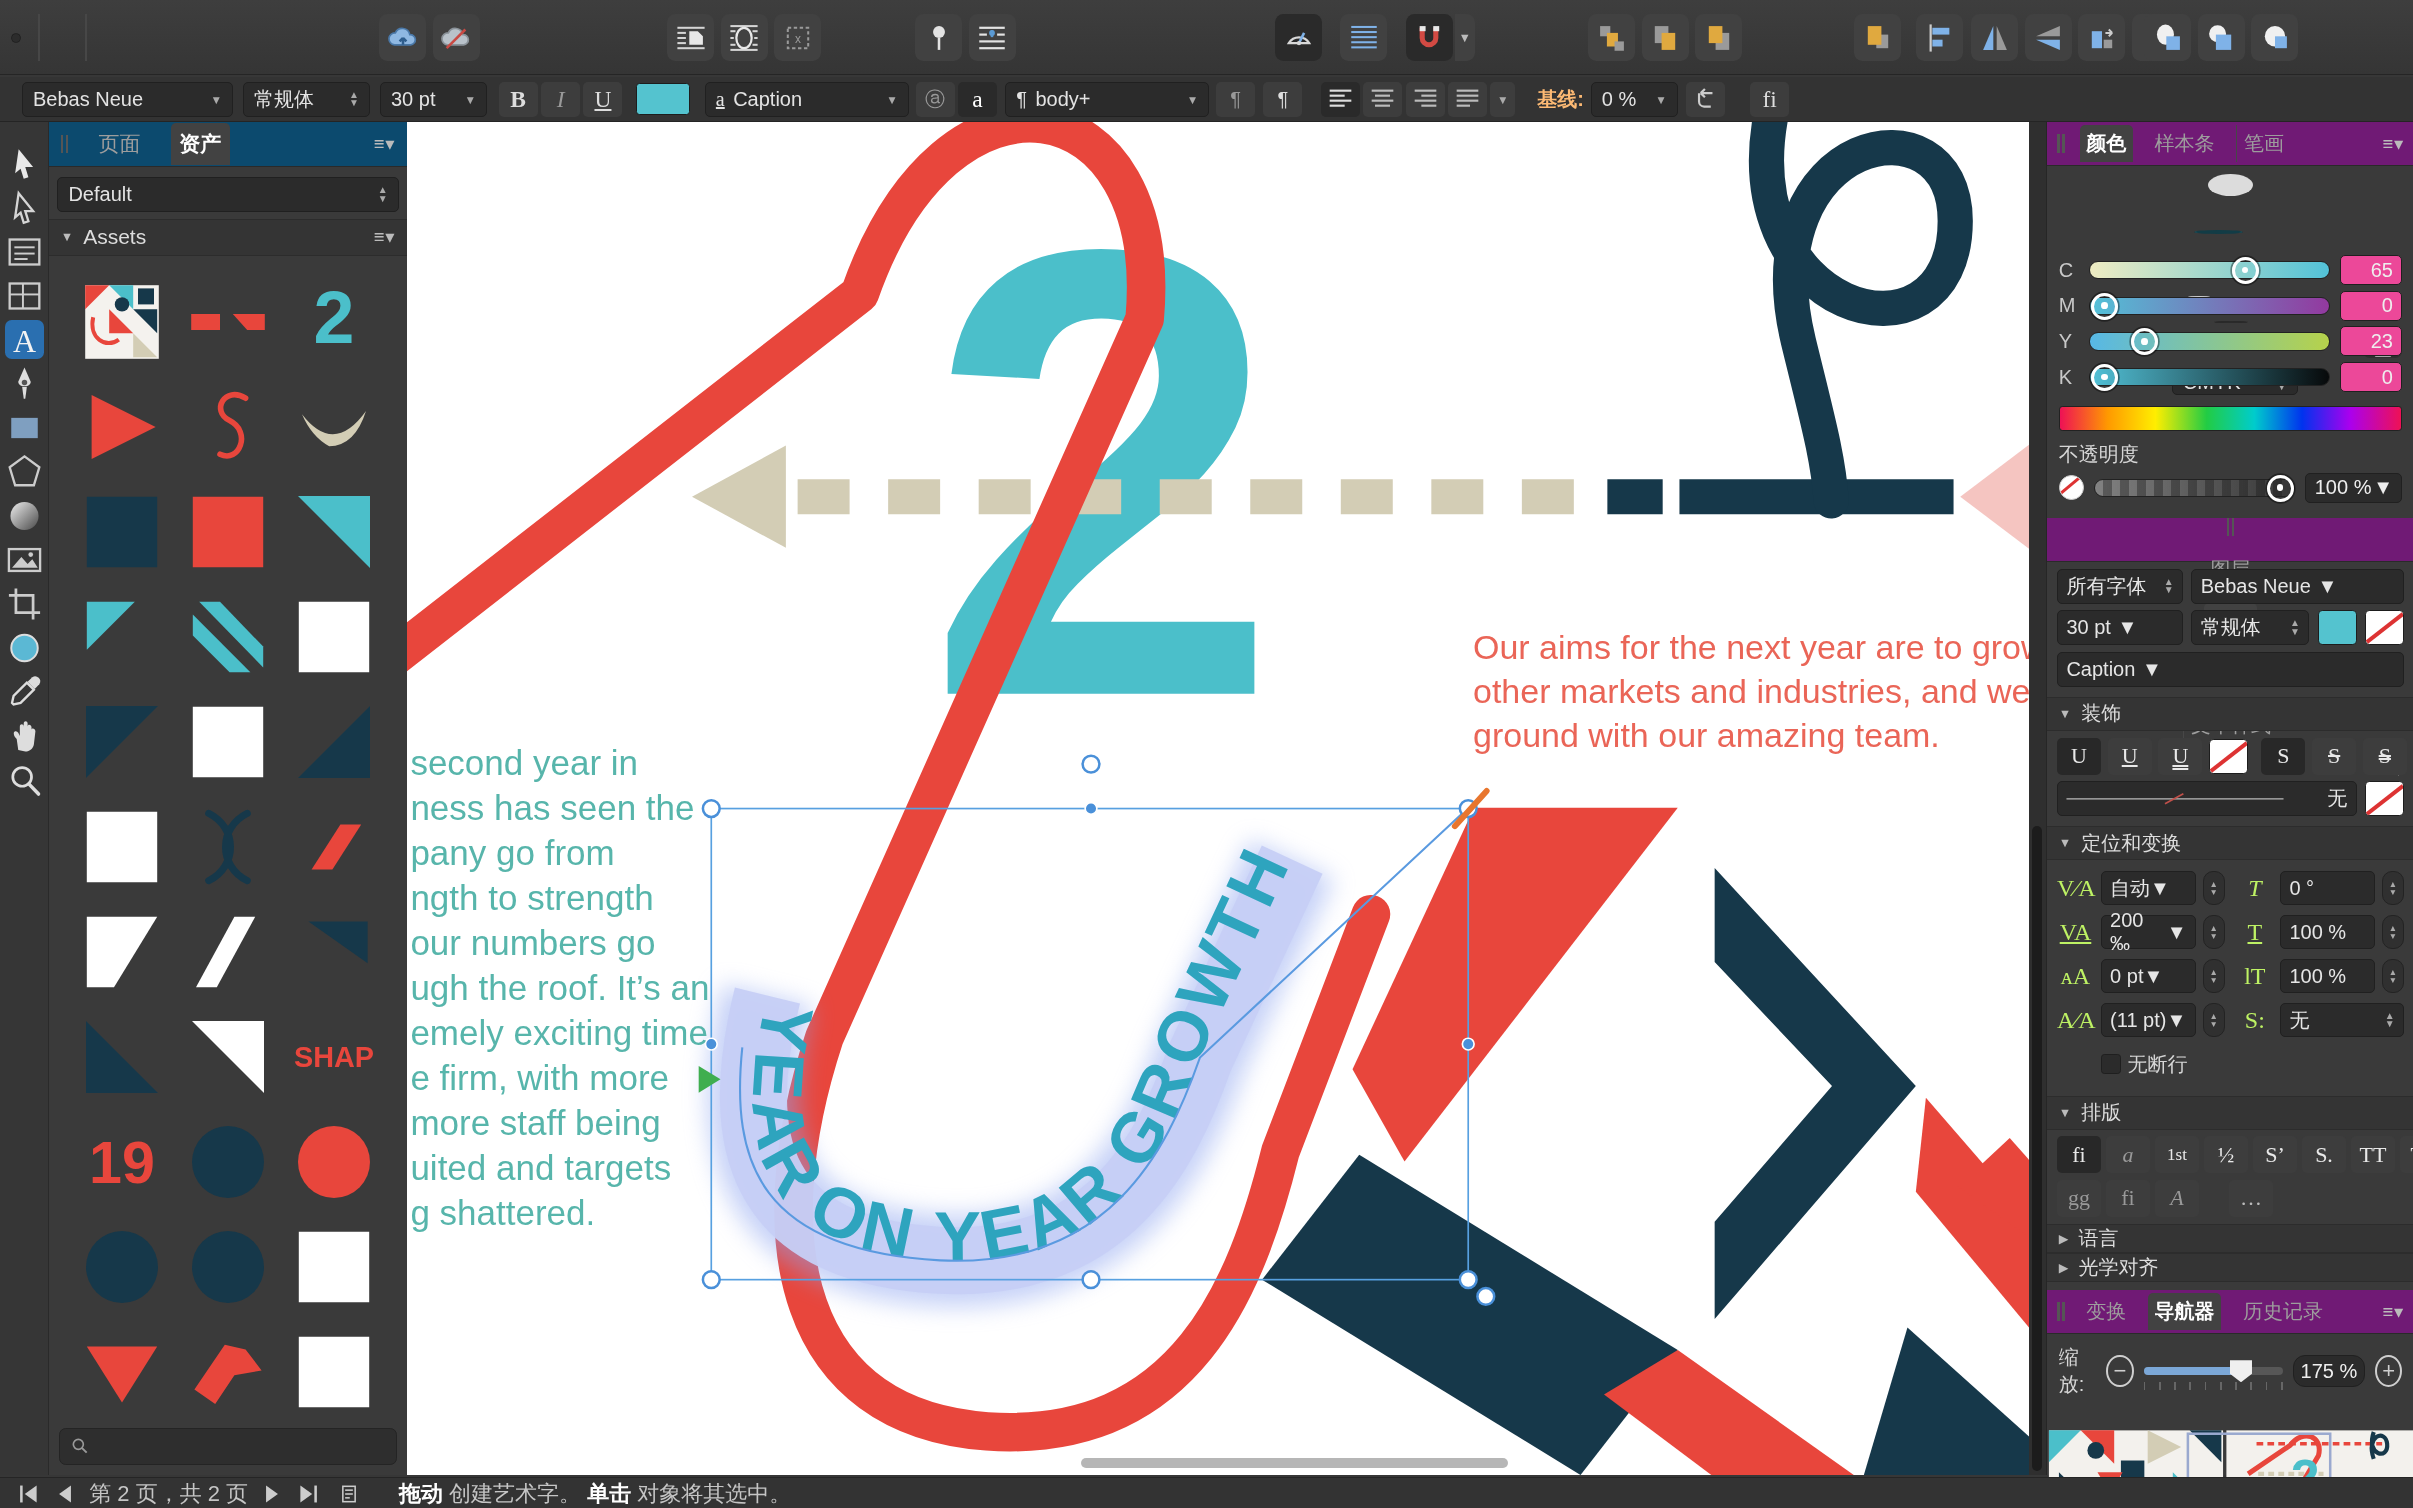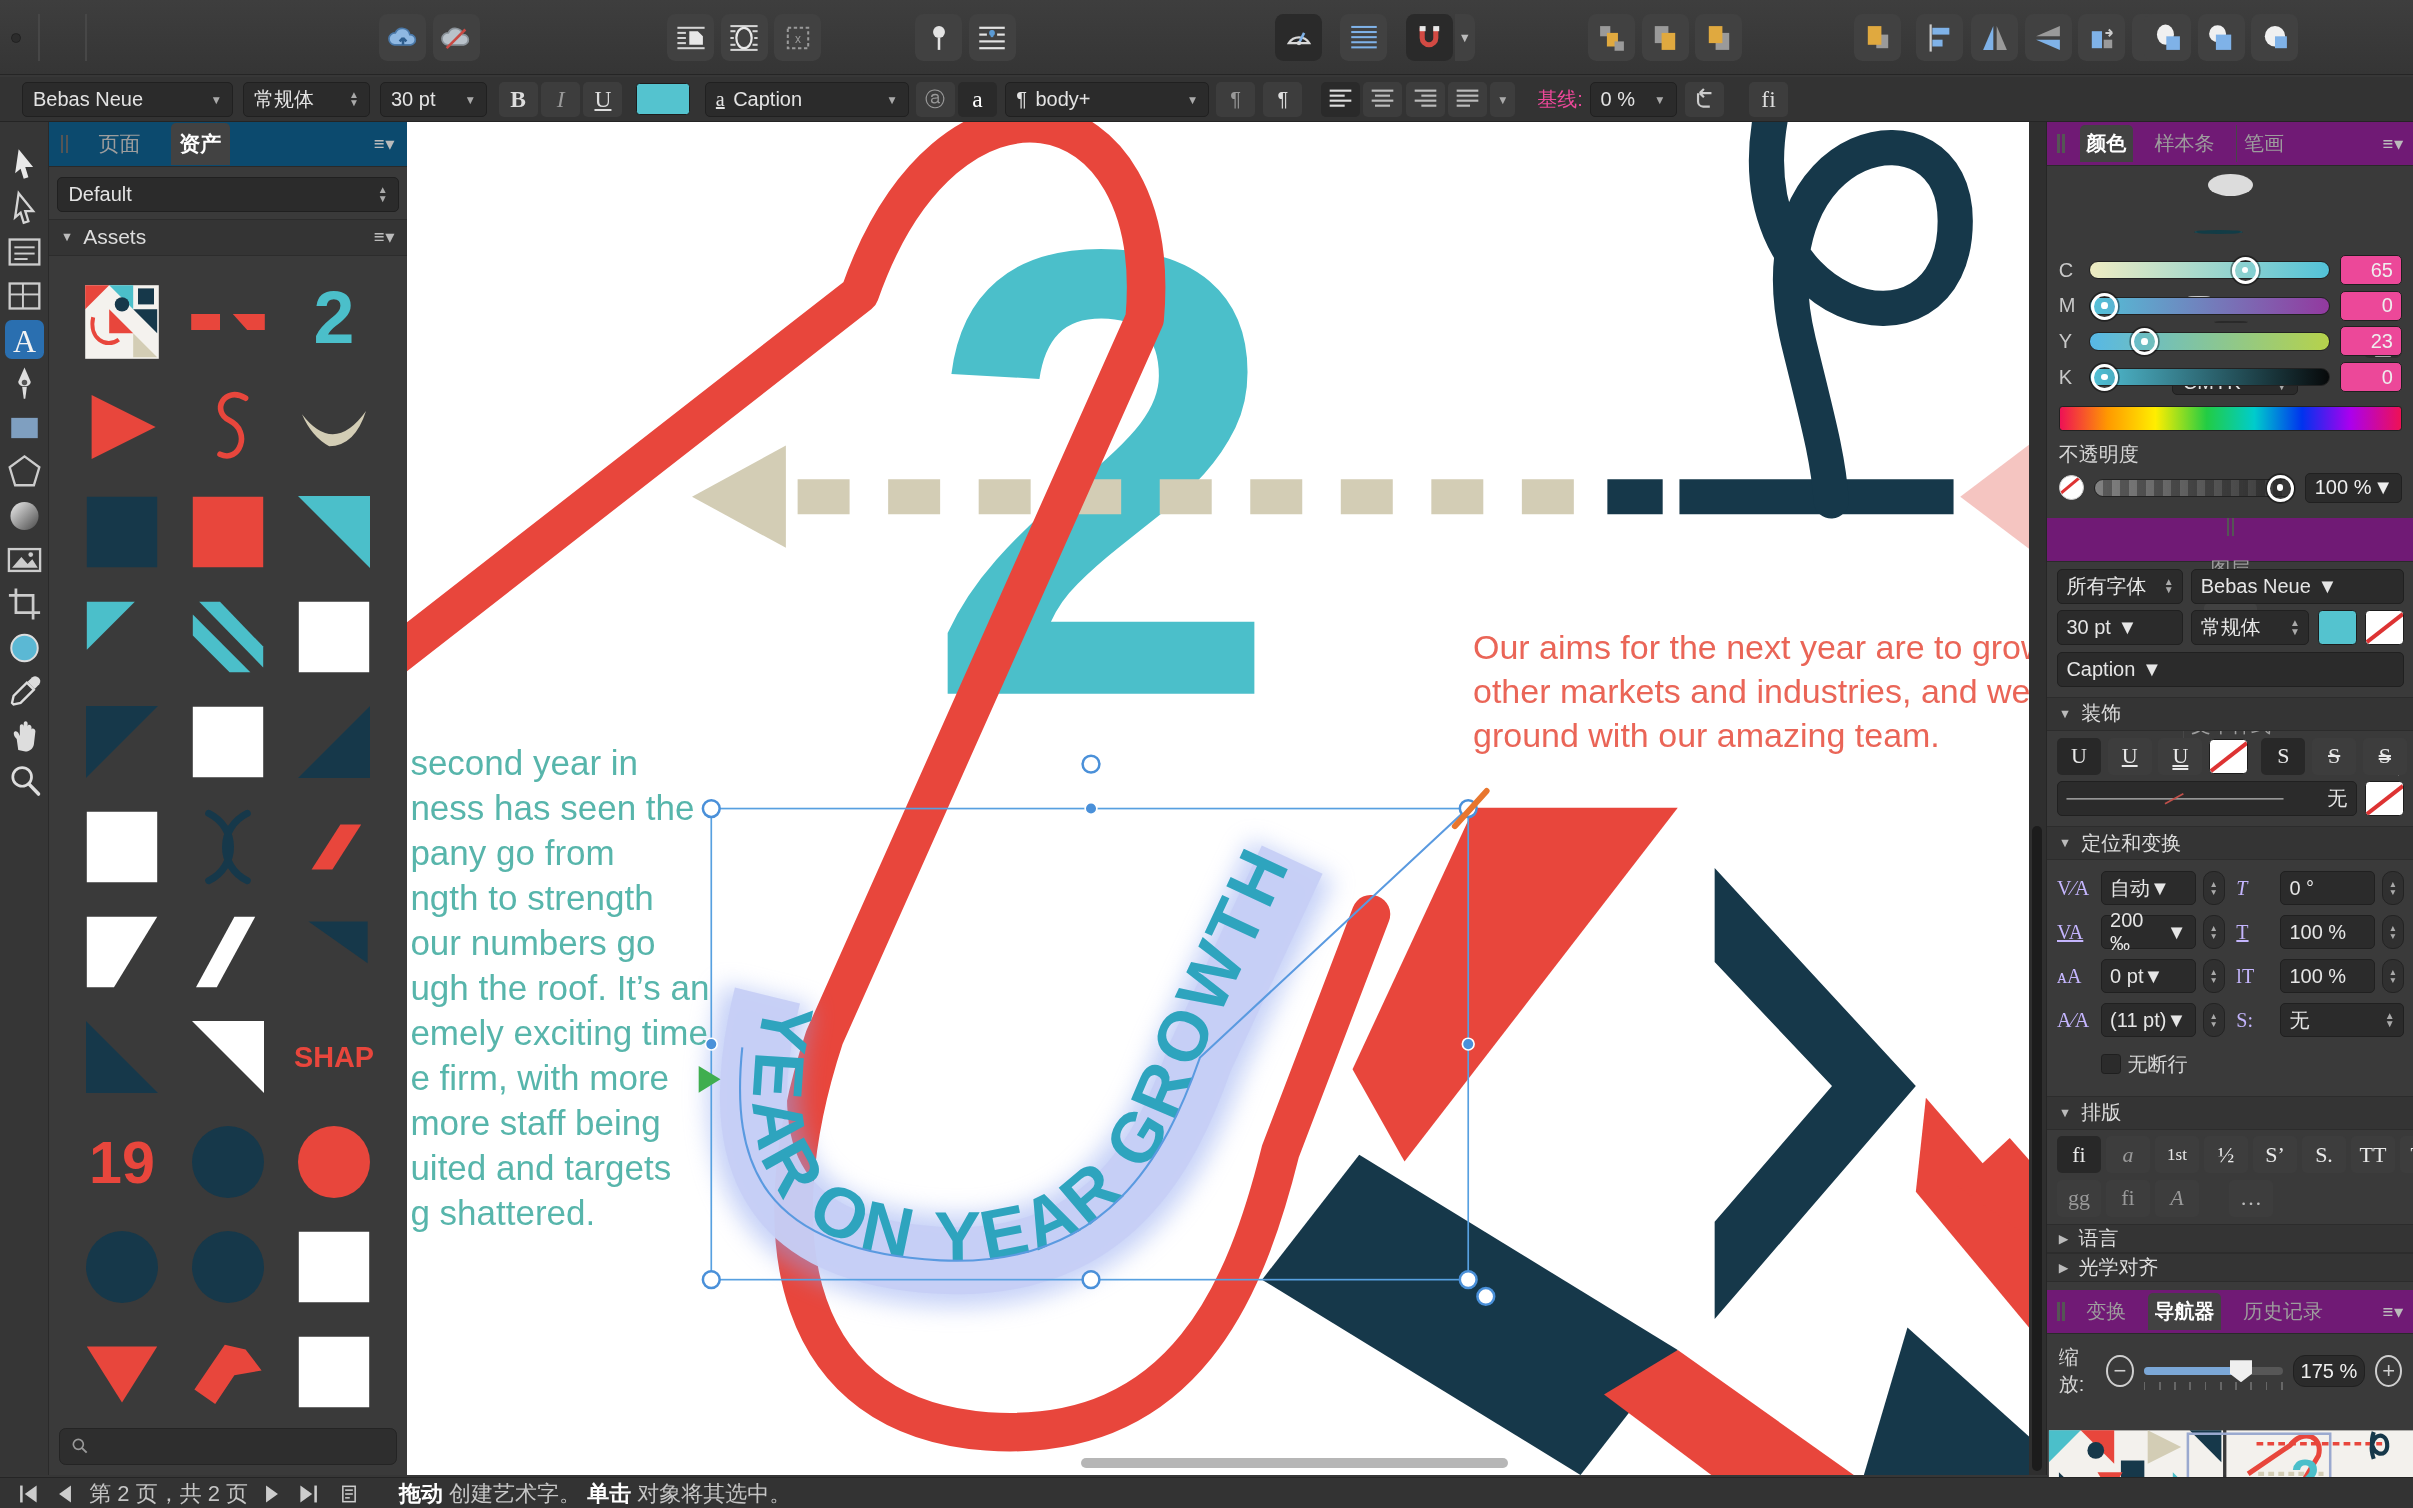--- a/index.html
+++ b/index.html
@@ -119,21 +119,21 @@
 .sw{width:39px;height:35px;border-radius:4.2px;border:1.7px solid #1d1d1d;flex:none;}
 .dsec{margin-top:3.4px;}
 .dhdr{height:34px;background:#343434;display:flex;align-items:center;gap:10px;padding:0 11.7px;color:#ddd;
   border-top:0.8px solid #2c2c2c;border-bottom:0.8px solid #2c2c2c;}
 .dbody{padding:6.7px 10px;}
 .mini{height:37px;min-width:44px;border-radius:5px;background:#3d3d3d;display:flex;align-items:center;
   justify-content:center;color:#e8e8e8;font-family:"Liberation Serif",serif;font-size:22px;padding:0 5px;}
 .mini.active{background:#282828;}
 .posgrid{display:grid;grid-template-columns:1fr 1fr;gap:5px 11.7px;padding:8.4px 10px;}
 .prow{display:flex;align-items:center;gap:6.7px;height:39px;}
-.picon{width:37px;color:#c4b5fd;font-family:"Liberation Serif",serif;font-size:20px;text-align:left;flex:none;}
+.picon{width:37px;color:#bef264;font-family:"Liberation Serif",serif;font-size:24px;text-align:center;flex:none;}
 .pfield{flex:1;background:#2b2b2b;border:0.8px solid #202020;border-radius:5px;height:34px;
   display:flex;align-items:center;padding:0 8.4px;color:#e6e6e6;}
 .spill{width:22px;height:34px;border-radius:10px;background:#303030;border:0.8px solid #232323;display:flex;
   flex-direction:column;align-items:center;justify-content:center;font-size:8.4px;color:#aaa;line-height:8.4px;flex:none;}
 .chk{width:20px;height:20px;border-radius:3.4px;background:#2b2b2b;border:0.8px solid #1f1f1f;}
 .navzoom{display:flex;align-items:center;gap:10px;padding:10px 11.7px 1.7px;}
 .zbtn{width:32px;height:32px;border-radius:50%;border:2.5px solid #cfcfcf;color:#cfcfcf;display:flex;
   align-items:center;justify-content:center;font-size:22px;line-height:1;}
 .ztrack{position:relative;width:168px;height:8.4px;border-radius:4.2px;background:#575757;}
 .zfill{position:absolute;left:0;top:0;height:8.4px;width:70%;border-radius:4.2px;background:#7ba7d7;}
@@ -422,21 +422,21 @@
             <g stroke="#bbb" stroke-width="2.6">
               <line x1="2" y1="3" x2="28" y2="3"></line>
               <line x1="2" y1="9" x2="28" y2="9"></line>
               <line x1="2" y1="15" x2="28" y2="15"></line>
               <line x1="2" y1="21" x2="18" y2="21"></line>
             </g>
           </svg>
         </span>
       <span class="btn" style="min-width:25px;font-size:11.7px;color:#aaa;">▼</span>
     </span>
-    <span class="cjk" style="margin-left:22px;color:#ec4899;">基线:</span>
+    <span class="cjk" style="margin-left:22px;color:#fdba74;font-weight:bold;">基线:</span>
     <span class="field" style="margin-left:6.7px;width:87px;">
         <span>0 %</span>
         <span class="dda">▼</span>
       </span>
     <span class="btn" style="margin-left:8.4px;">
         <svg width="23.5" height="22" viewBox="0 0 28 26">
           <path d="M22 6H8m0 0 5-5M8 6l5 5M6 6v10a6 6 0 0 0 6 6h8" fill="none" stroke="#ccc" stroke-width="2.6"></path>
         </svg>
       </span>
     <span class="btn" style="margin-left:25px;font-family:'Liberation Serif',serif;font-size:23.5px;">fi</span>

